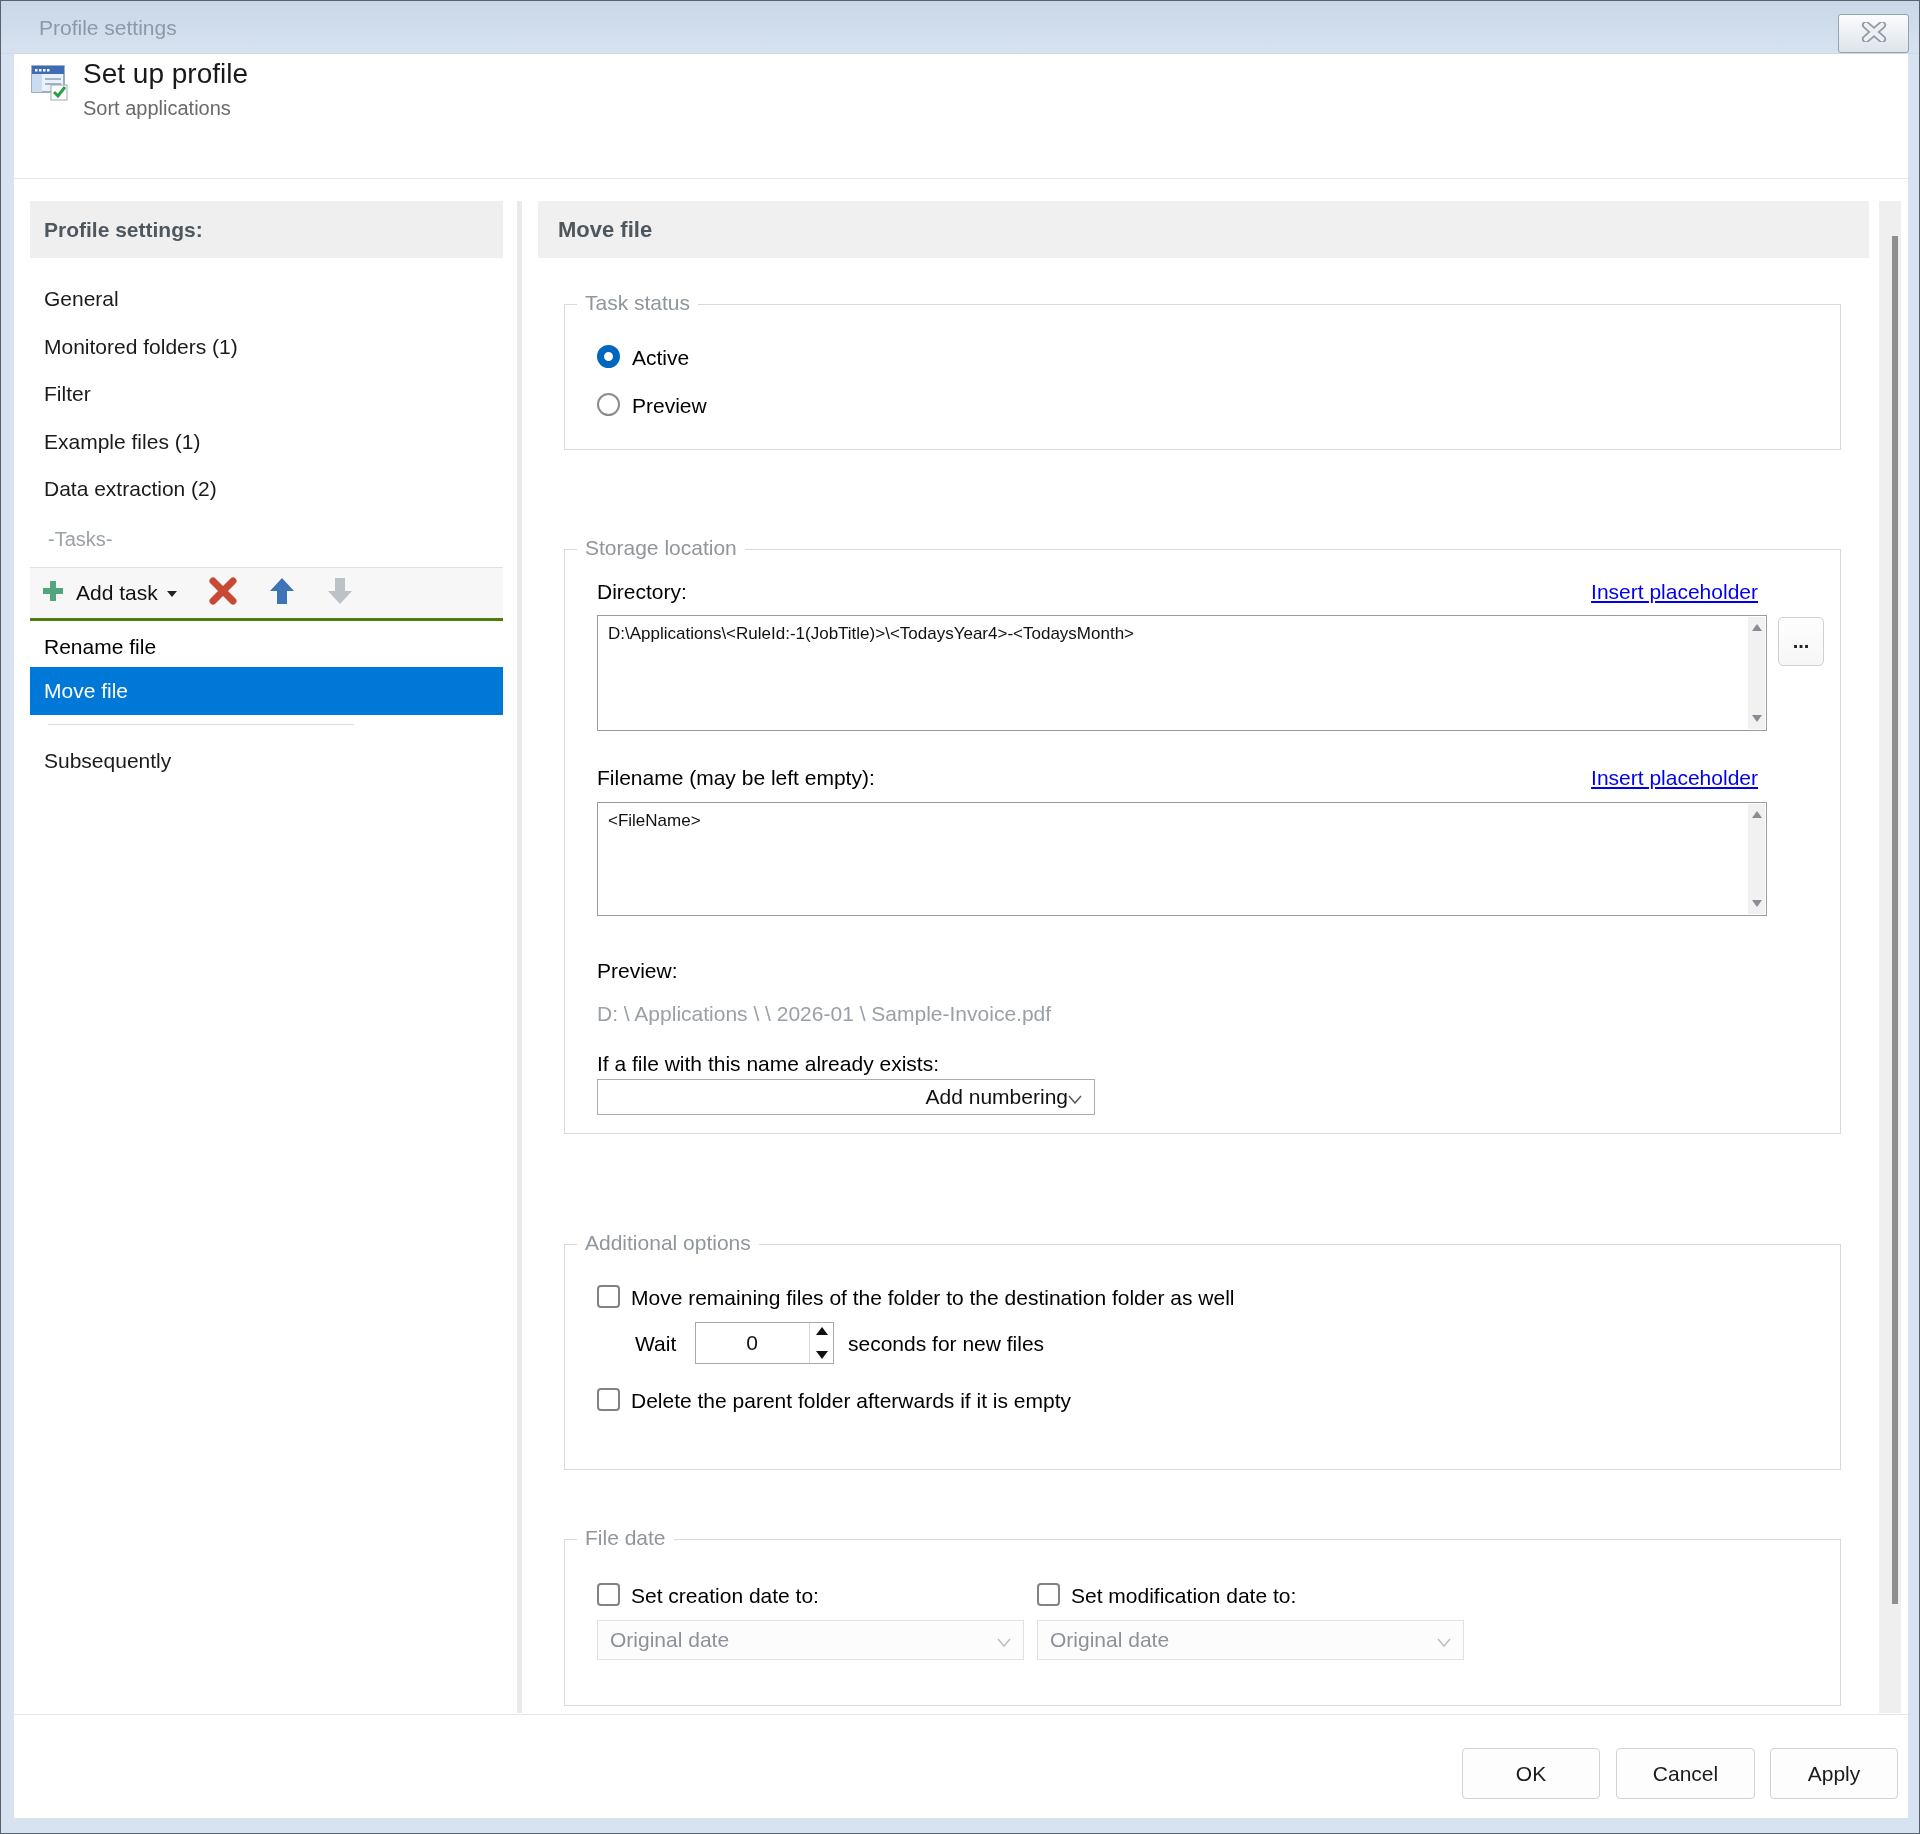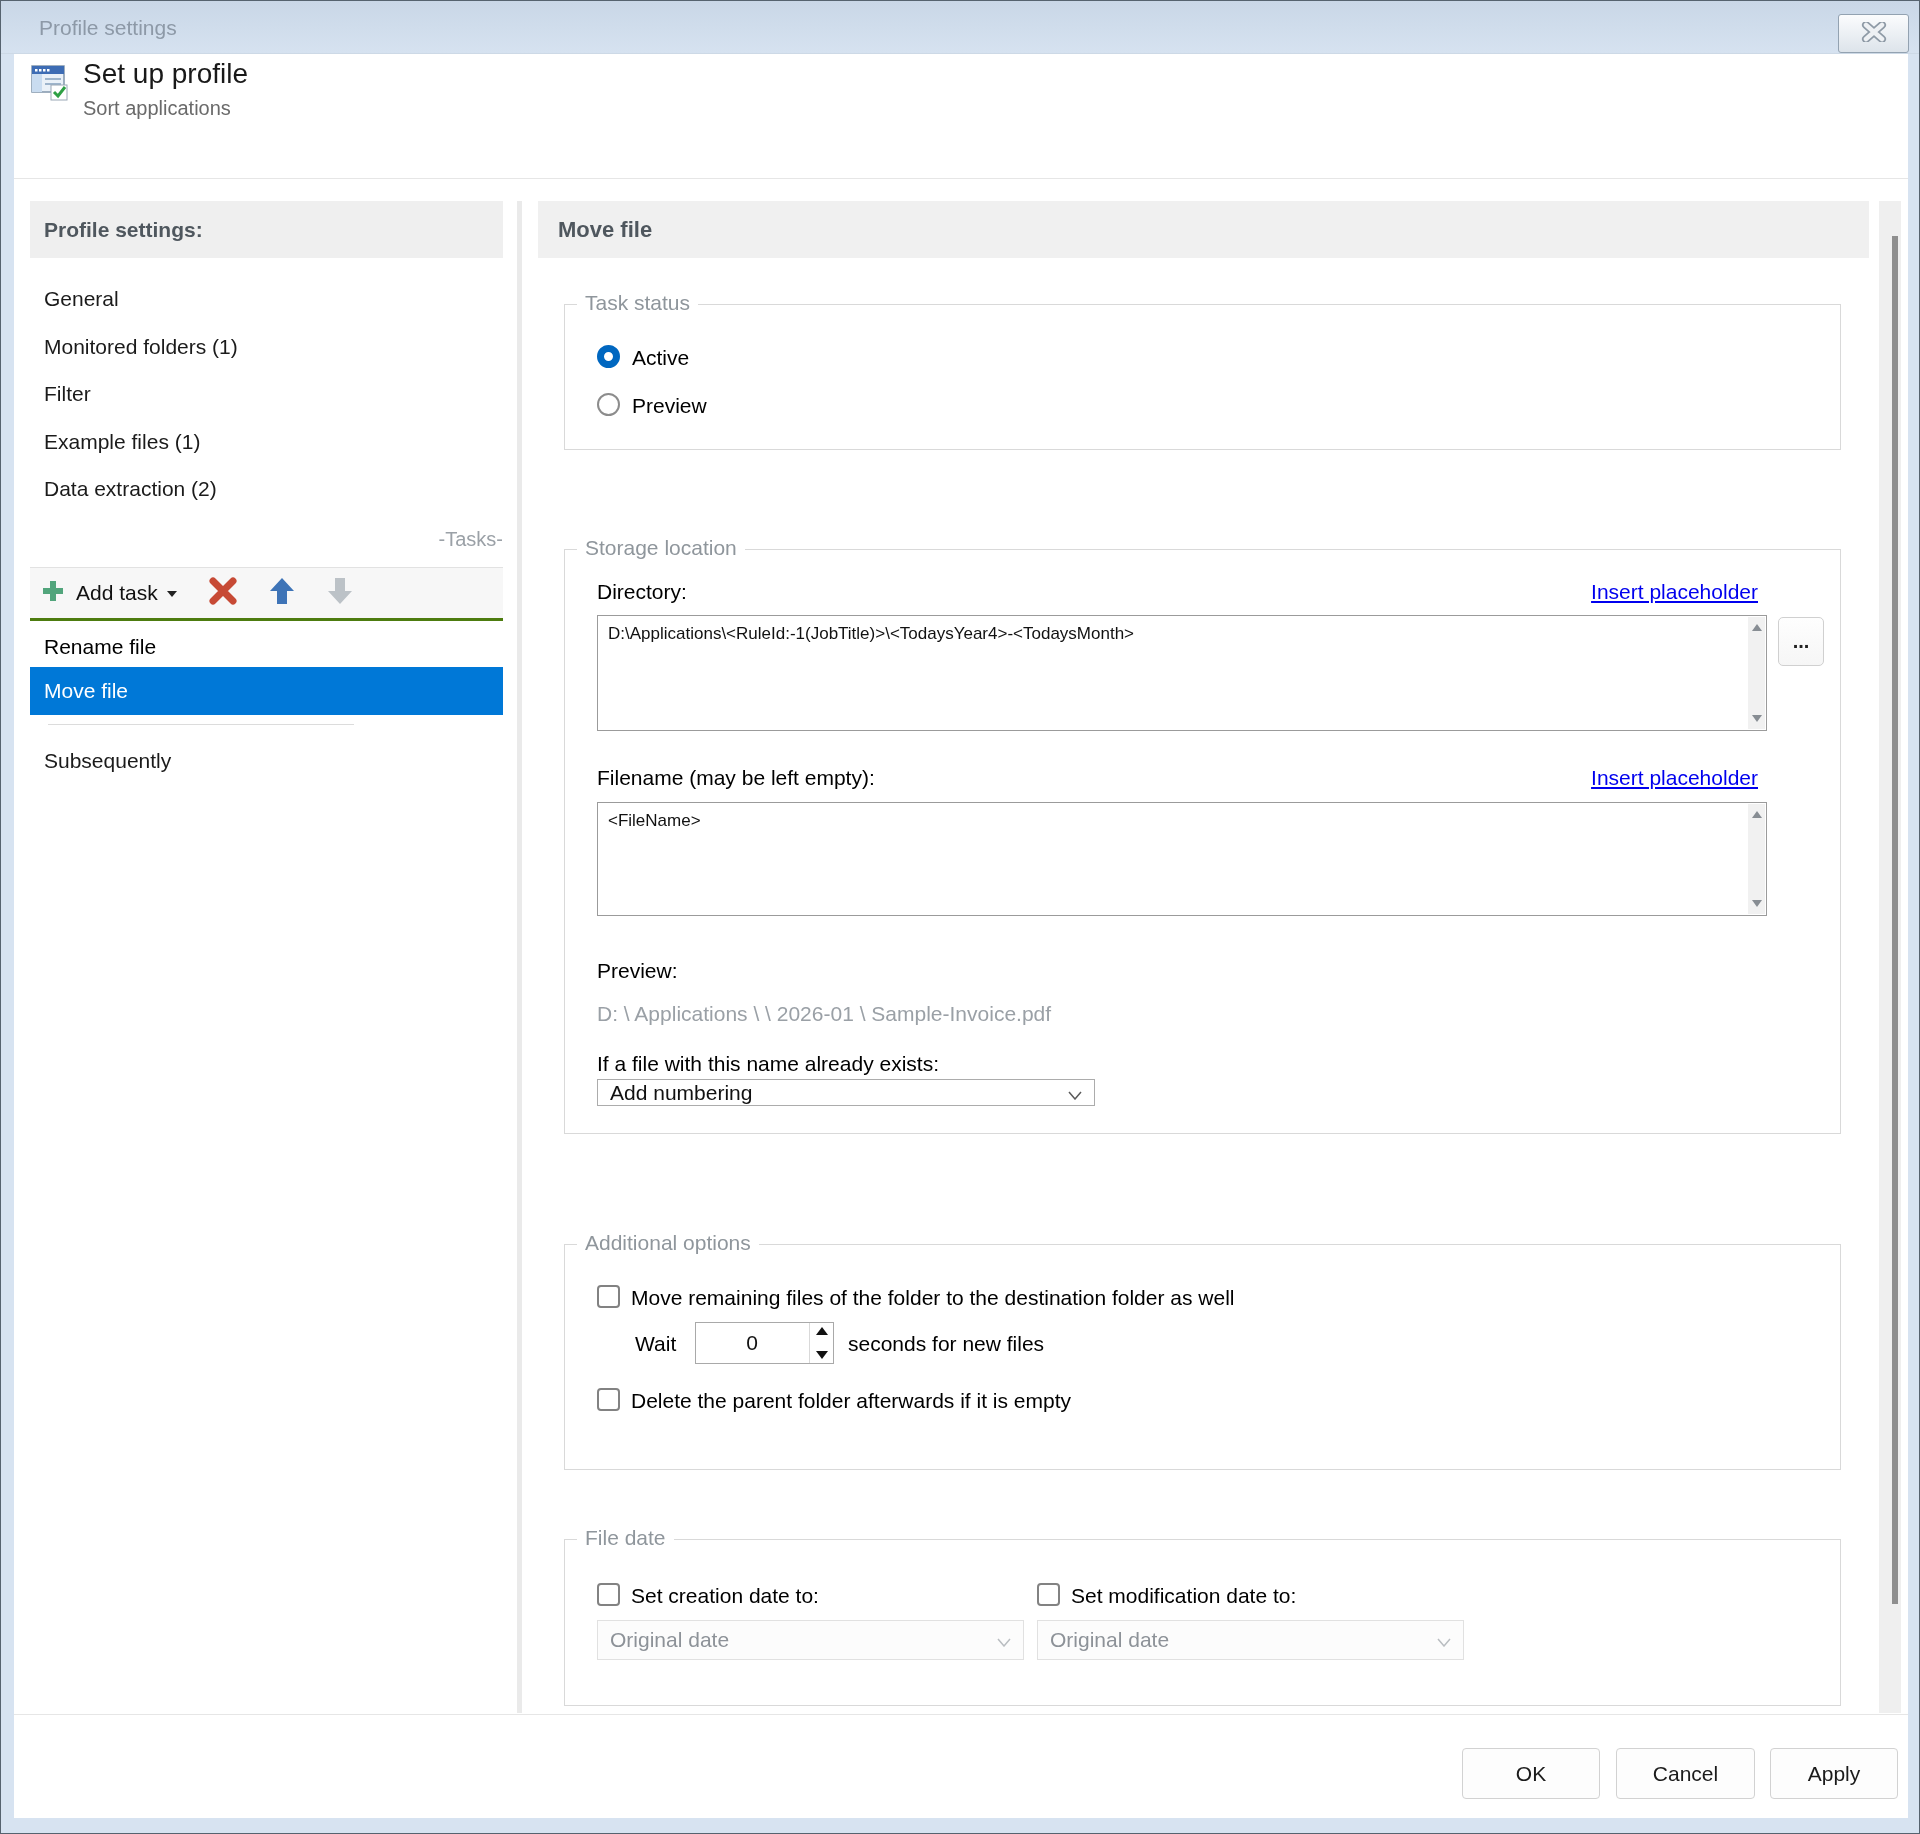--- a/index.html
+++ b/index.html
@@ -8,21 +8,21 @@
   .abs{position:absolute;}
   .titlebar{left:0;top:0;width:1920px;height:53px;background:linear-gradient(#c9d7e7,#d6e2f0);border-bottom:1px solid #cdd9e6;}
   .title-text{left:38px;top:15px;font-size:21px;color:#8d99a7;}
   .close-btn{left:1837px;top:13px;width:71px;height:39px;border:1px solid #93a2b1;border-radius:3px;background:linear-gradient(#fbfcfd,#dde4eb);display:flex;align-items:center;justify-content:center;cursor:default;}
   .content-bg{left:13px;top:53px;width:1894px;height:1764px;background:#ffffff;}
   .app-title{left:82px;top:57px;font-size:28px;color:#191919;}
   .app-sub{left:82px;top:96px;font-size:20px;color:#6a6a6a;}
   .hline{height:1px;background:#e6e6e6;}
   .side-head{left:29px;top:200px;width:473px;height:57px;background:#efefef;display:flex;align-items:center;padding-left:14px;font-size:21px;font-weight:bold;color:#4f575e;}
   .side-item{left:29px;width:473px;height:30px;padding-left:14px;font-size:21px;color:#1b1b1b;line-height:30px;}
-  .tasks-label{left:29px;top:527px;width:473px;padding-left:18px;font-size:20px;color:#9ba1a7;text-align:right;}
+  .tasks-label{left:29px;top:527px;width:473px;padding-left:18px;font-size:20px;color:#9ba1a7;}
   .task-toolbar{left:29px;top:566px;width:473px;height:54px;background:#f7f7f7;border-top:1px solid #e2e2e2;border-bottom:3px solid #4d7c0f;display:flex;align-items:center;padding-left:10px;gap:8px;}
   .addtask-label{font-size:21px;color:#111;margin-left:2px;}
   .tool-gap{width:14px;}
   .task-row{left:29px;width:473px;height:44px;padding-left:14px;font-size:21px;color:#000000;line-height:44px;}
   .task-row.selected{background:#0078d7;color:#ffffff;height:48px;line-height:48px;}
   .side-sep{left:47px;top:723px;width:306px;height:1px;background:#dcdcdc;}
   .vdivider{left:516px;top:200px;width:5px;height:1512px;background:#eaeaea;}
   .main-head{left:537px;top:200px;width:1331px;height:57px;background:#f0f0f0;display:flex;align-items:center;padding-left:20px;font-size:22px;font-weight:bold;color:#4f575e;}
   .sb-track{left:1878px;top:200px;width:22px;height:1512px;background:#efefef;}
   .sb-thumb{left:13px;top:35px;width:6px;height:1368px;background:#8f8f8f;position:absolute;}
@@ -172,21 +172,21 @@
       <div class="tb-scroll">
         <div class="tri-up"></div>
         <div class="tri-down"></div>
       </div>
     </div>
 
     <div class="abs ctl-label" style="left:32px;top:409px;">Preview:</div>
     <div class="abs preview-path" style="left:32px;top:452px;">D: \ Applications \  \ 2026-01 \ Sample-Invoice.pdf</div>
 
     <div class="abs ctl-label" style="left:32px;top:502px;">If a file with this name already exists:</div>
-    <div class="abs select" style="left:32px;top:529px;width:498px;height:27px;">
+    <div class="abs select" style="left:32px;top:529px;width:498px;height:36px;justify-content:flex-end;">
       <span>Add numbering</span>
       <span>
         <svg class="chev" viewBox="0 0 14 9">
             <path d="M1 1 L7 8 L13 1" stroke="#5a5a5a" stroke-width="1.5" fill="none"></path>
           </svg>
       </span>
     </div>
   </div>
 
   <div class="abs groupbox" style="left:563px;top:1243px;width:1277px;height:226px;">

